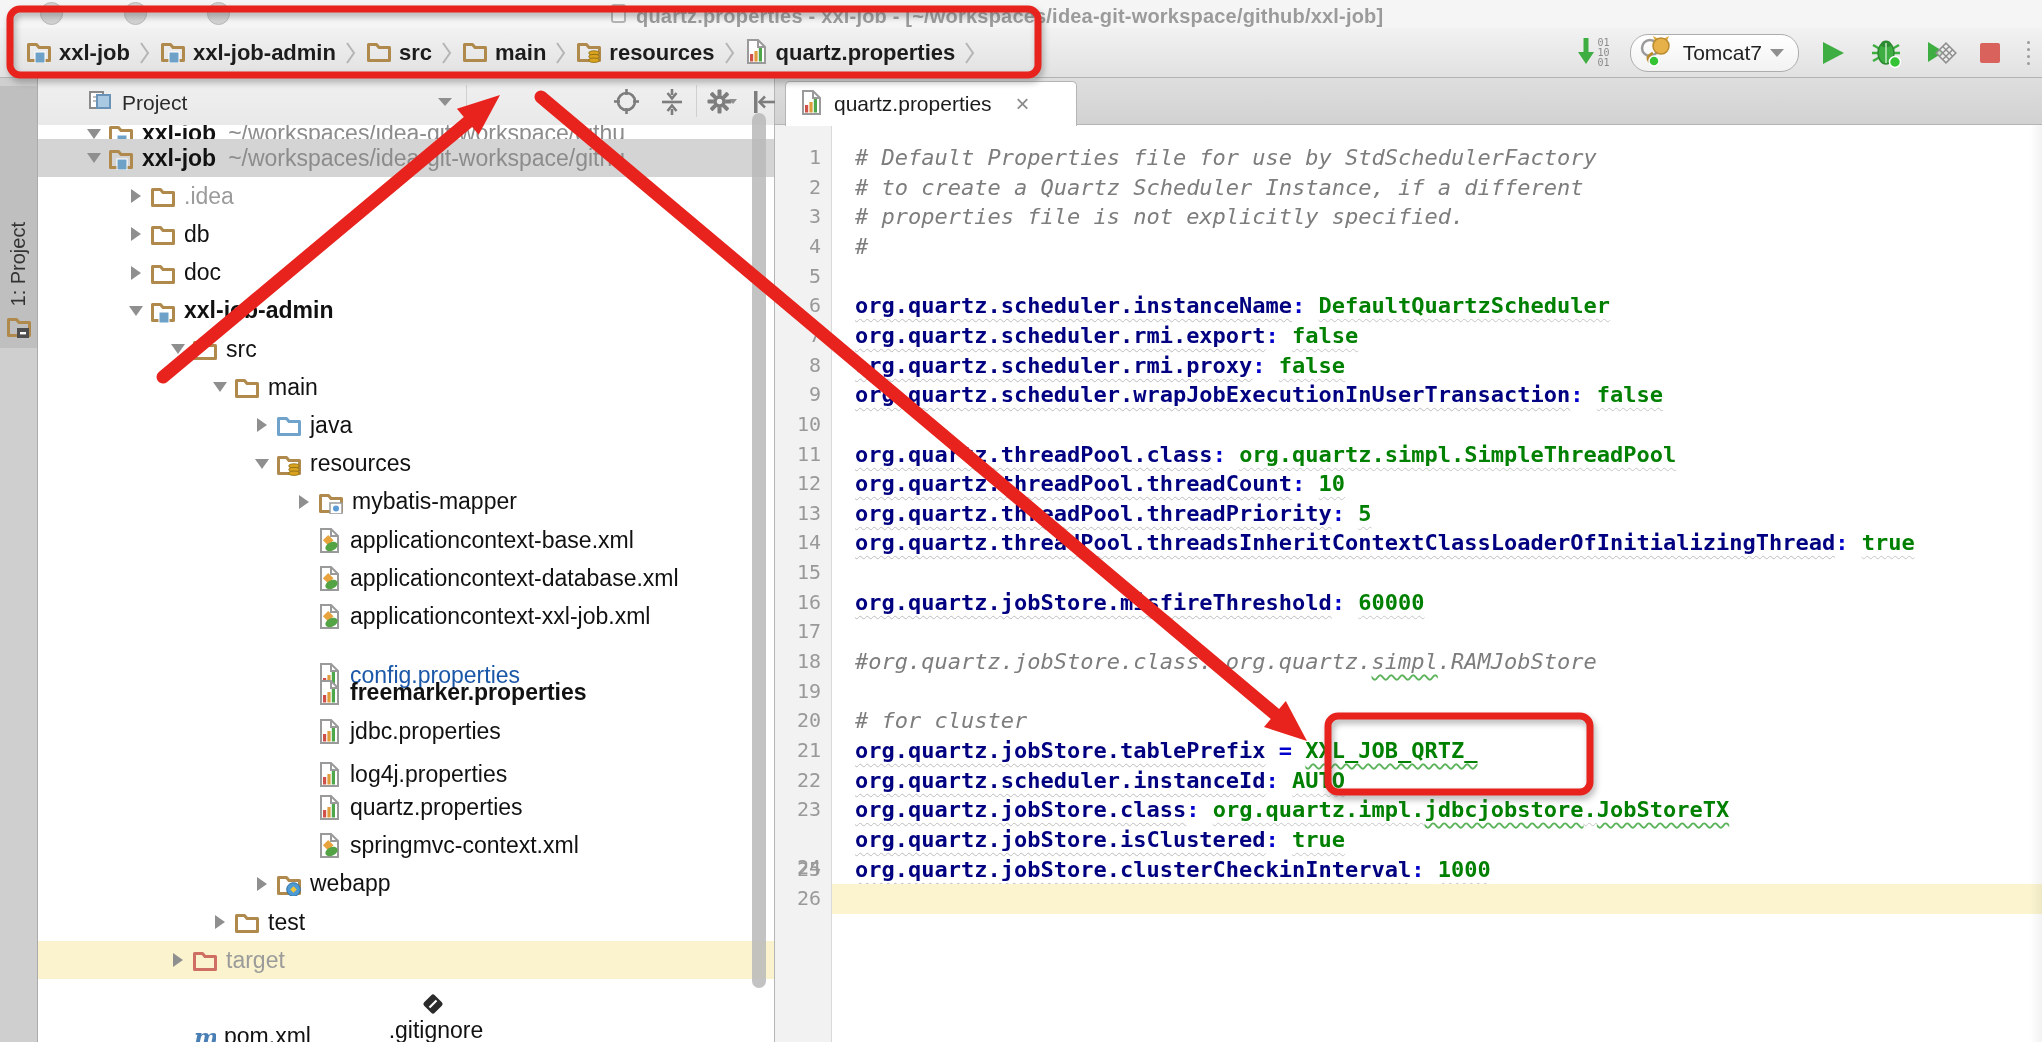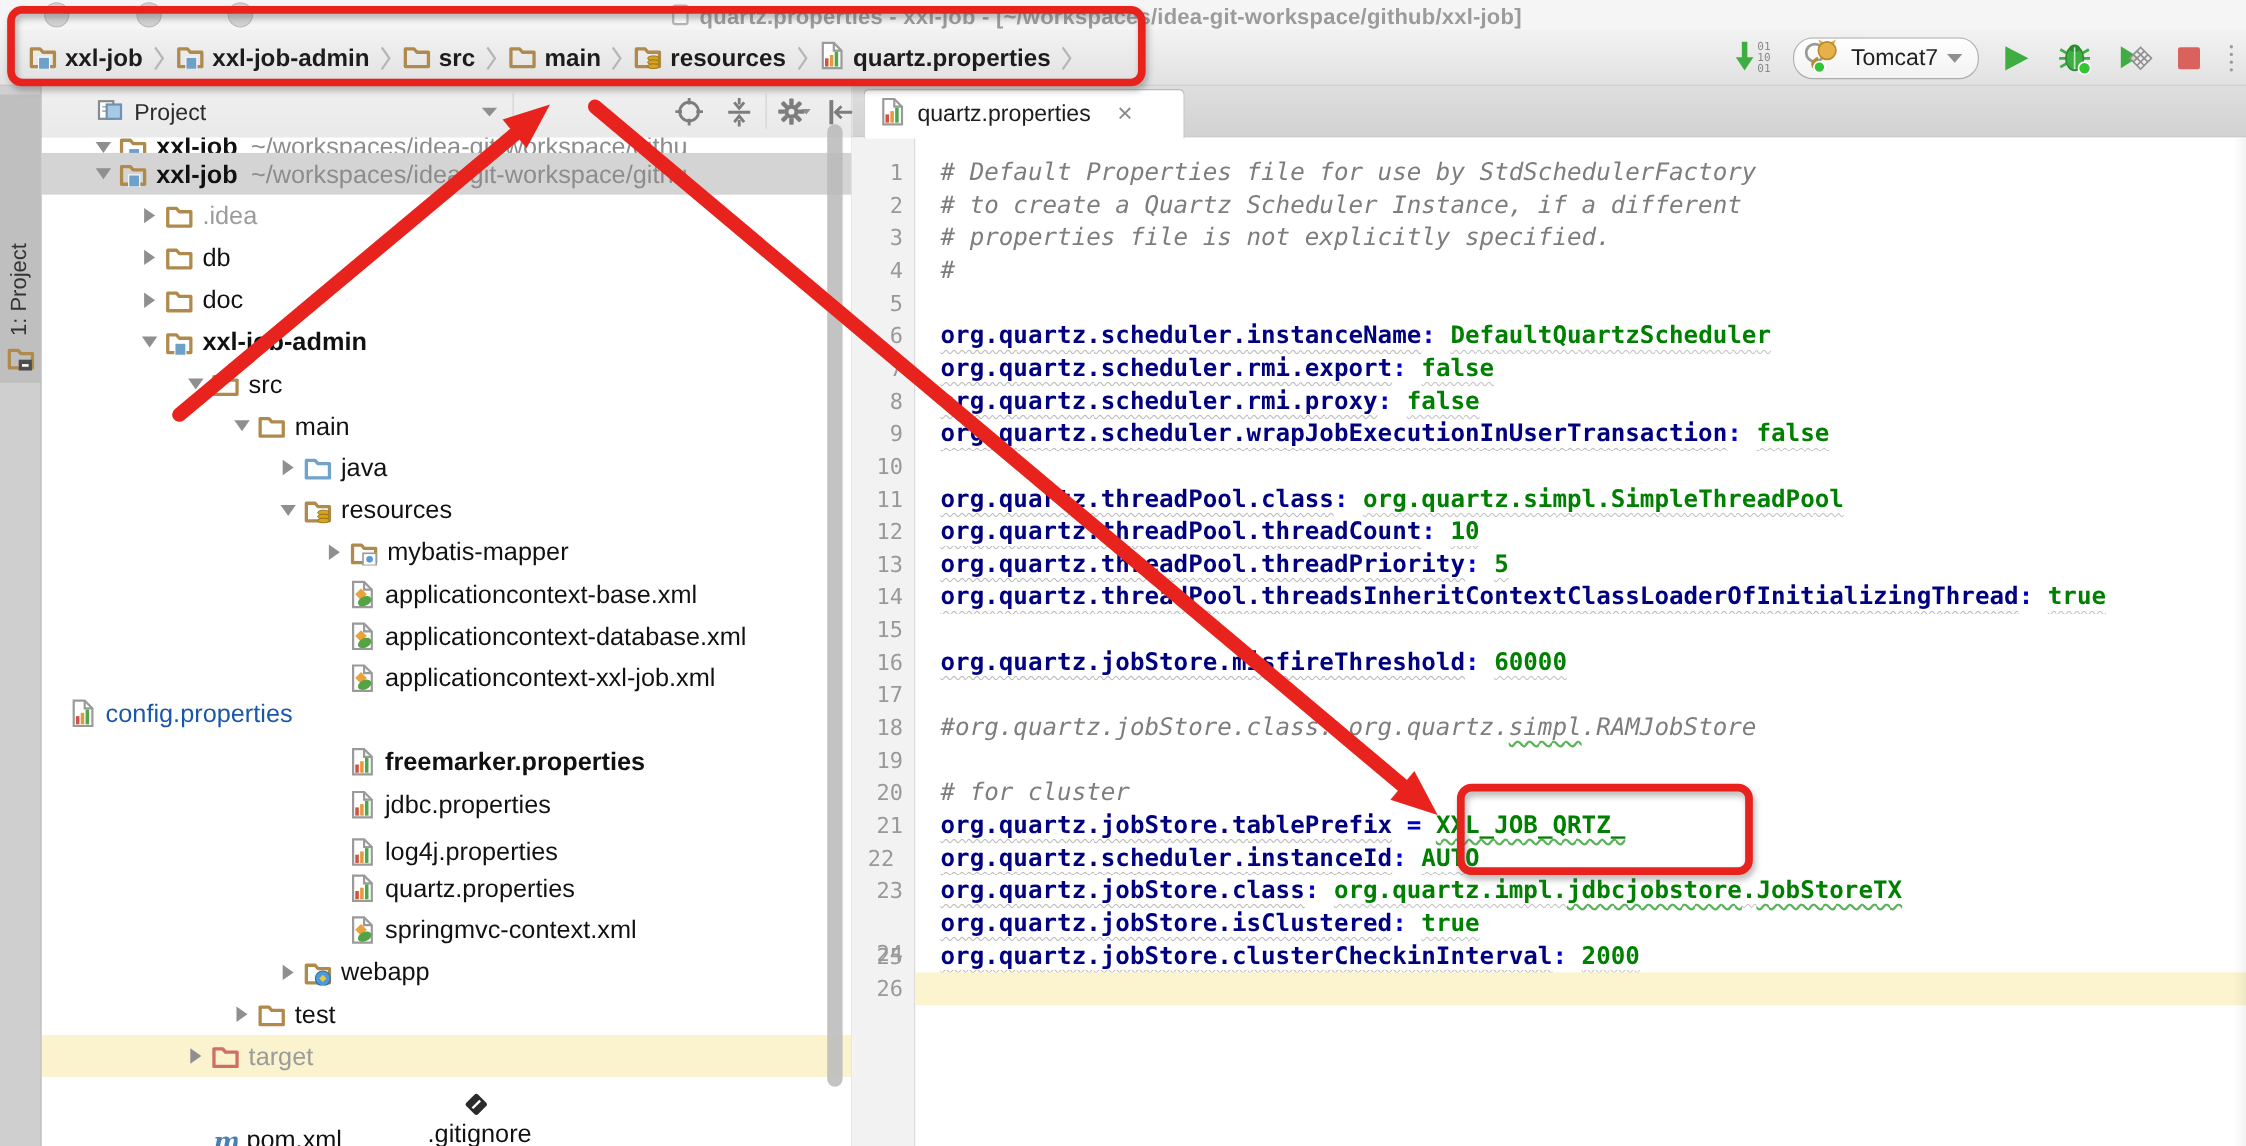--- a/index.html
+++ b/index.html
@@ -491,21 +491,21 @@
           <span class="icon">
             <svg width="24" height="27">
               <path d="M3 2 H13 L20 9 V25 H3 Z" fill="#fff" stroke="#9a9a9a" stroke-width="2"></path>
               <path d="M13 2 V9 H20" fill="none" stroke="#9a9a9a" stroke-width="2"></path>
               <rect x="6.5" y="9.5" width="7.5" height="7.5" fill="#e8a33d" transform="rotate(45 10.2 13.2)"></rect>
               <ellipse cx="13.5" cy="19.5" rx="6.5" ry="4.2" fill="#54a345" transform="rotate(-25 13.5 19.5)"></ellipse>
             </svg>
           </span>
           <span class="lbl ">applicationcontext-xxl-job.xml</span>
         </div>
-        <div class="trow" style="top: 504px; ">
+        <div class="trow" style="top: 531px; padding-left: 254px;">
           <span class="tri"></span>
           <span class="icon">
             <svg width="24" height="27">
               <path d="M3 2 H13 L20 9 V25 H3 Z" fill="#fff" stroke="#9a9a9a" stroke-width="2"></path>
               <path d="M13 2 V9 H20" fill="none" stroke="#9a9a9a" stroke-width="2"></path>
               <rect x="5" y="16" width="3.2" height="7.5" fill="#cf5148"></rect>
               <rect x="9.4" y="13" width="3.2" height="10.5" fill="#e09b3c"></rect>
               <rect x="13.8" y="10" width="3.2" height="13.5" fill="#4ea84b"></rect>
             </svg>
           </span>
@@ -664,21 +664,21 @@
           <div class="lnum" style="top: 344.15px;">12</div>
           <div class="lnum" style="top: 373.8px;">13</div>
           <div class="lnum" style="top: 403.45px;">14</div>
           <div class="lnum" style="top: 433.1px;">15</div>
           <div class="lnum" style="top: 462.75px;">16</div>
           <div class="lnum" style="top: 492.4px;">17</div>
           <div class="lnum" style="top: 522.05px;">18</div>
           <div class="lnum" style="top: 551.7px;">19</div>
           <div class="lnum" style="top: 581.35px;">20</div>
           <div class="lnum" style="top: 611px;">21</div>
-          <div class="lnum" style="top: 640.65px; text-align: center;">22</div>
+          <div class="lnum" style="top: 640.65px;">22</div>
           <div class="lnum" style="top: 670.3px;">23</div>
           <div class="lnum" style="top: 699.95px; margin-top: 28px;">24</div>
           <div class="lnum" style="top: 729.6px;">25</div>
           <div class="lnum" style="top: 759.25px;">26</div>
         </div>
     <div class="cline" style="top: 18px;"><span class="seg-c"># Default Properties file for use by StdSchedulerFactory</span></div>
         <div class="cline" style="top: 47.65px;"><span class="seg-c"># to create a Quartz Scheduler Instance, if a different</span></div>
         <div class="cline" style="top: 77.3px;"><span class="seg-c"># properties file is not explicitly specified.</span></div>
         <div class="cline" style="top: 106.95px;"><span class="seg-c">#</span></div>
         <div class="cline" style="top: 136.6px;"></div>
@@ -694,21 +694,21 @@
         <div class="cline" style="top: 433.1px;"></div>
         <div class="cline" style="top: 462.75px;"><span class="seg-k">org.quartz.jobStore.misfireThreshold</span><span class="seg-p">: </span><span class="seg-v">60000</span></div>
         <div class="cline" style="top: 492.4px;"></div>
         <div class="cline" style="top: 522.05px;"><span class="seg-c">#org.quartz.jobStore.class: org.quartz.</span><span class="seg-cg">simpl</span><span class="seg-c">.RAMJobStore</span></div>
         <div class="cline" style="top: 551.7px;"></div>
         <div class="cline" style="top: 581.35px;"><span class="seg-c"># for cluster</span></div>
         <div class="cline" style="top: 611px;"><span class="seg-k">org.quartz.jobStore.tablePrefix</span><span class="seg-p"> = </span><span class="seg-vg">XXL_JOB_QRTZ_</span></div>
         <div class="cline" style="top: 640.65px;"><span class="seg-k">org.quartz.scheduler.instanceId</span><span class="seg-p">: </span><span class="seg-v">AUTO</span></div>
         <div class="cline" style="top: 670.3px;"><span class="seg-k">org.quartz.jobStore.class</span><span class="seg-p">: </span><span class="seg-v">org.quartz.impl.</span><span class="seg-vg">jdbcjobstore</span><span class="seg-v">.</span><span class="seg-vg">JobStoreTX</span></div>
         <div class="cline" style="top: 699.95px;"><span class="seg-k">org.quartz.jobStore.isClustered</span><span class="seg-p">: </span><span class="seg-v">true</span></div>
-        <div class="cline" style="top: 729.6px;"><span class="seg-k">org.quartz.jobStore.clusterCheckinInterval</span><span class="seg-p">: </span><span class="seg-v">2000</span></div>
+        <div class="cline" style="top: 729.6px;"><span class="seg-k">org.quartz.jobStore.clusterCheckinInterval</span><span class="seg-p">: </span><span class="seg-v">1000</span></div>
         <div class="caretline" style="top: 759.25px;"></div>
         <div class="cline" style="top: 759.25px;"></div>
       </div>
     <div class="edge-shade"></div>
   </div>
 
   <svg class="anno-svg">
     <g>
       <rect x="10" y="9" width="1028" height="66" rx="10"></rect>
     </g>

